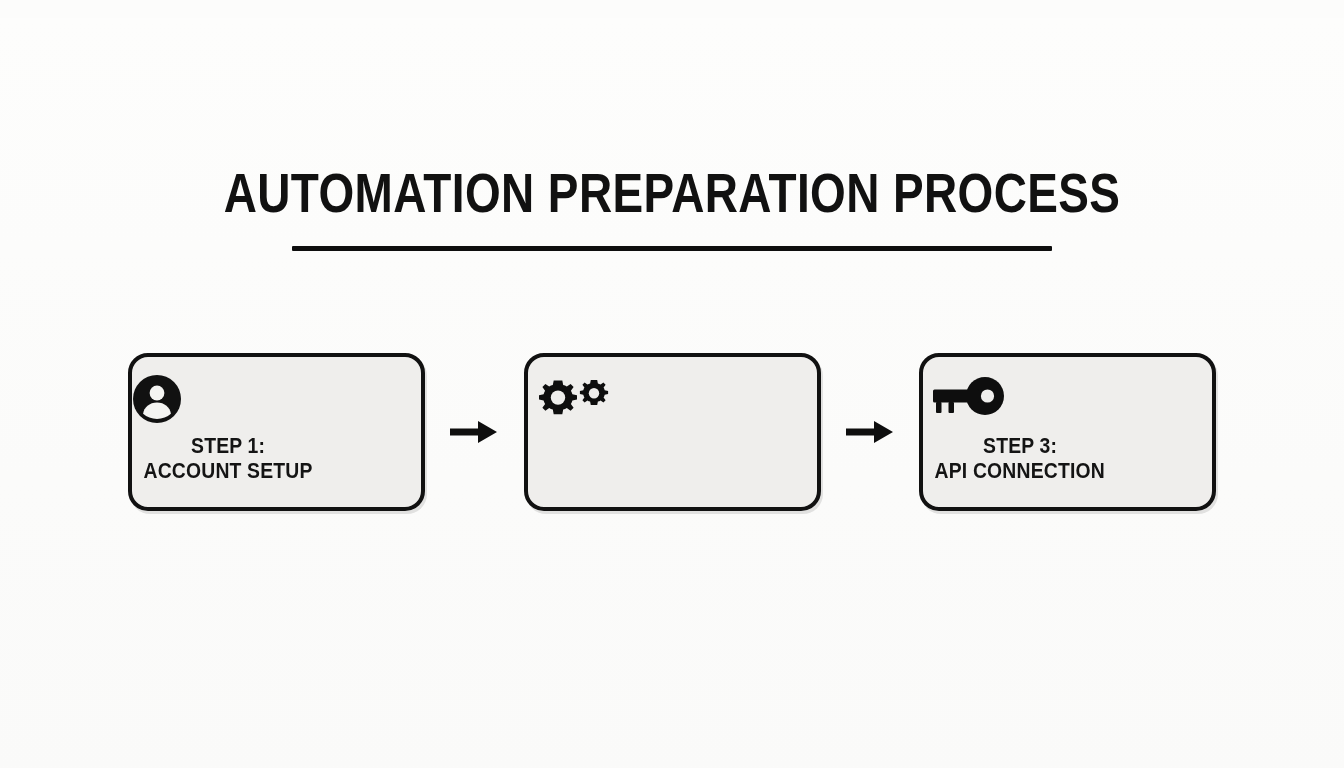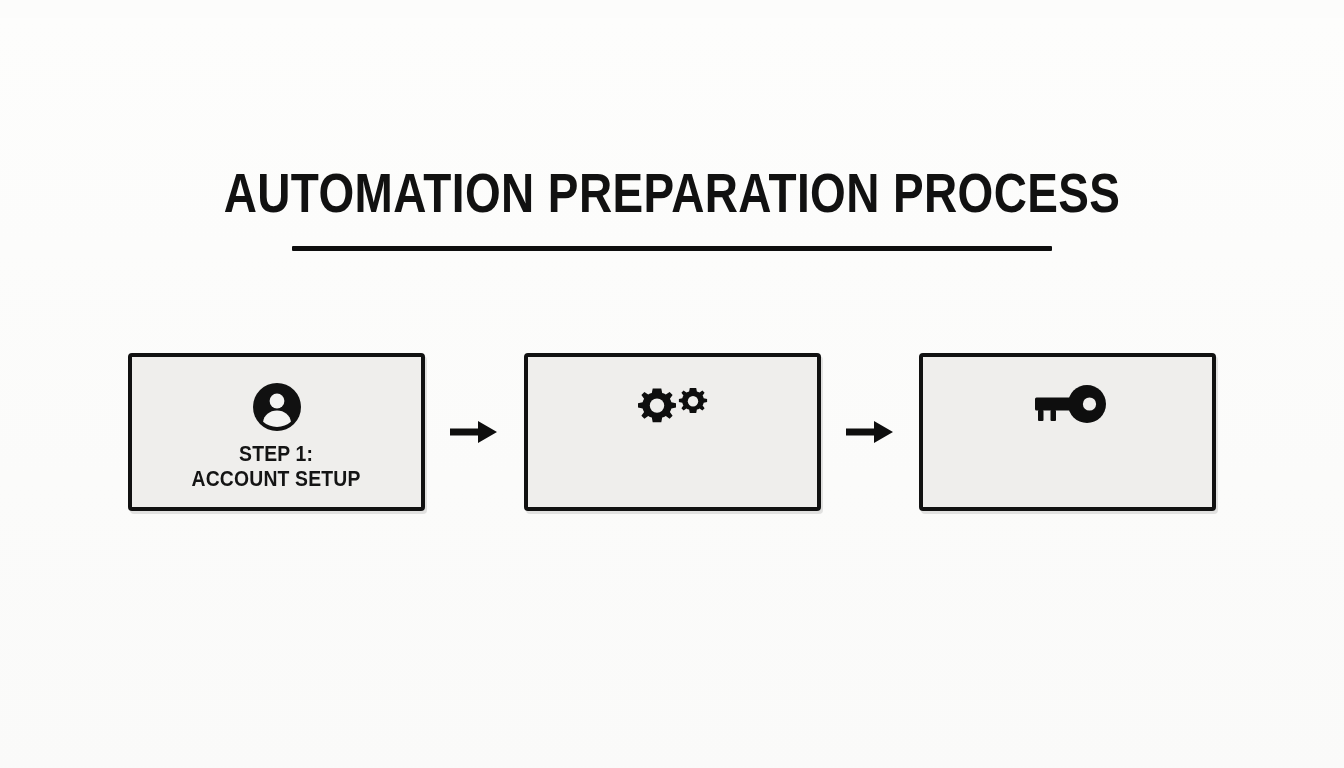--- a/index.html
+++ b/index.html
@@ -63,26 +63,26 @@
     justify-content: space-between;
   }
 
   .card {
     position: relative;
     box-sizing: border-box;
     width: 297px;
     height: 158px;
     background: #efeeec;
     border: 4px solid #111111;
-    border-radius: 4px;
+    border-radius: 20px;
     display: flex;
     flex-direction: column;
-    align-items: center;
+    align-items: flex-start;
     justify-content: flex-start;
-    padding-top: 25px;
+    padding-top: 17px;
     box-shadow: 2px 3px 0 rgba(0,0,0,0.10);
   }
 
   .card-icon {
     height: 50px;
     display: flex;
     align-items: center;
     justify-content: center;
     margin-bottom: 9px;
   }
@@ -172,16 +172,20 @@
         <svg width="86" height="50" viewBox="0 0 86 50" aria-hidden="true">
           <g fill="#0e0e0e">
             <circle cx="62" cy="22" r="19"></circle>
             <rect x="10" y="15.5" width="46" height="13" rx="1.5"></rect>
             <rect x="13" y="28" width="5.5" height="11" rx="1"></rect>
             <rect x="25.5" y="28" width="5.5" height="11" rx="1"></rect>
           </g>
           <circle cx="64.5" cy="22" r="6.6" fill="#efeeec"></circle>
         </svg>
       </div>
+      <div class="card-labels">
+        <div class="card-line">STEP 3:</div>
+        <div class="card-line">API CONNECTION</div>
+      </div>
     </div>
 
   </div>
 </div>
 
 </body></html>

